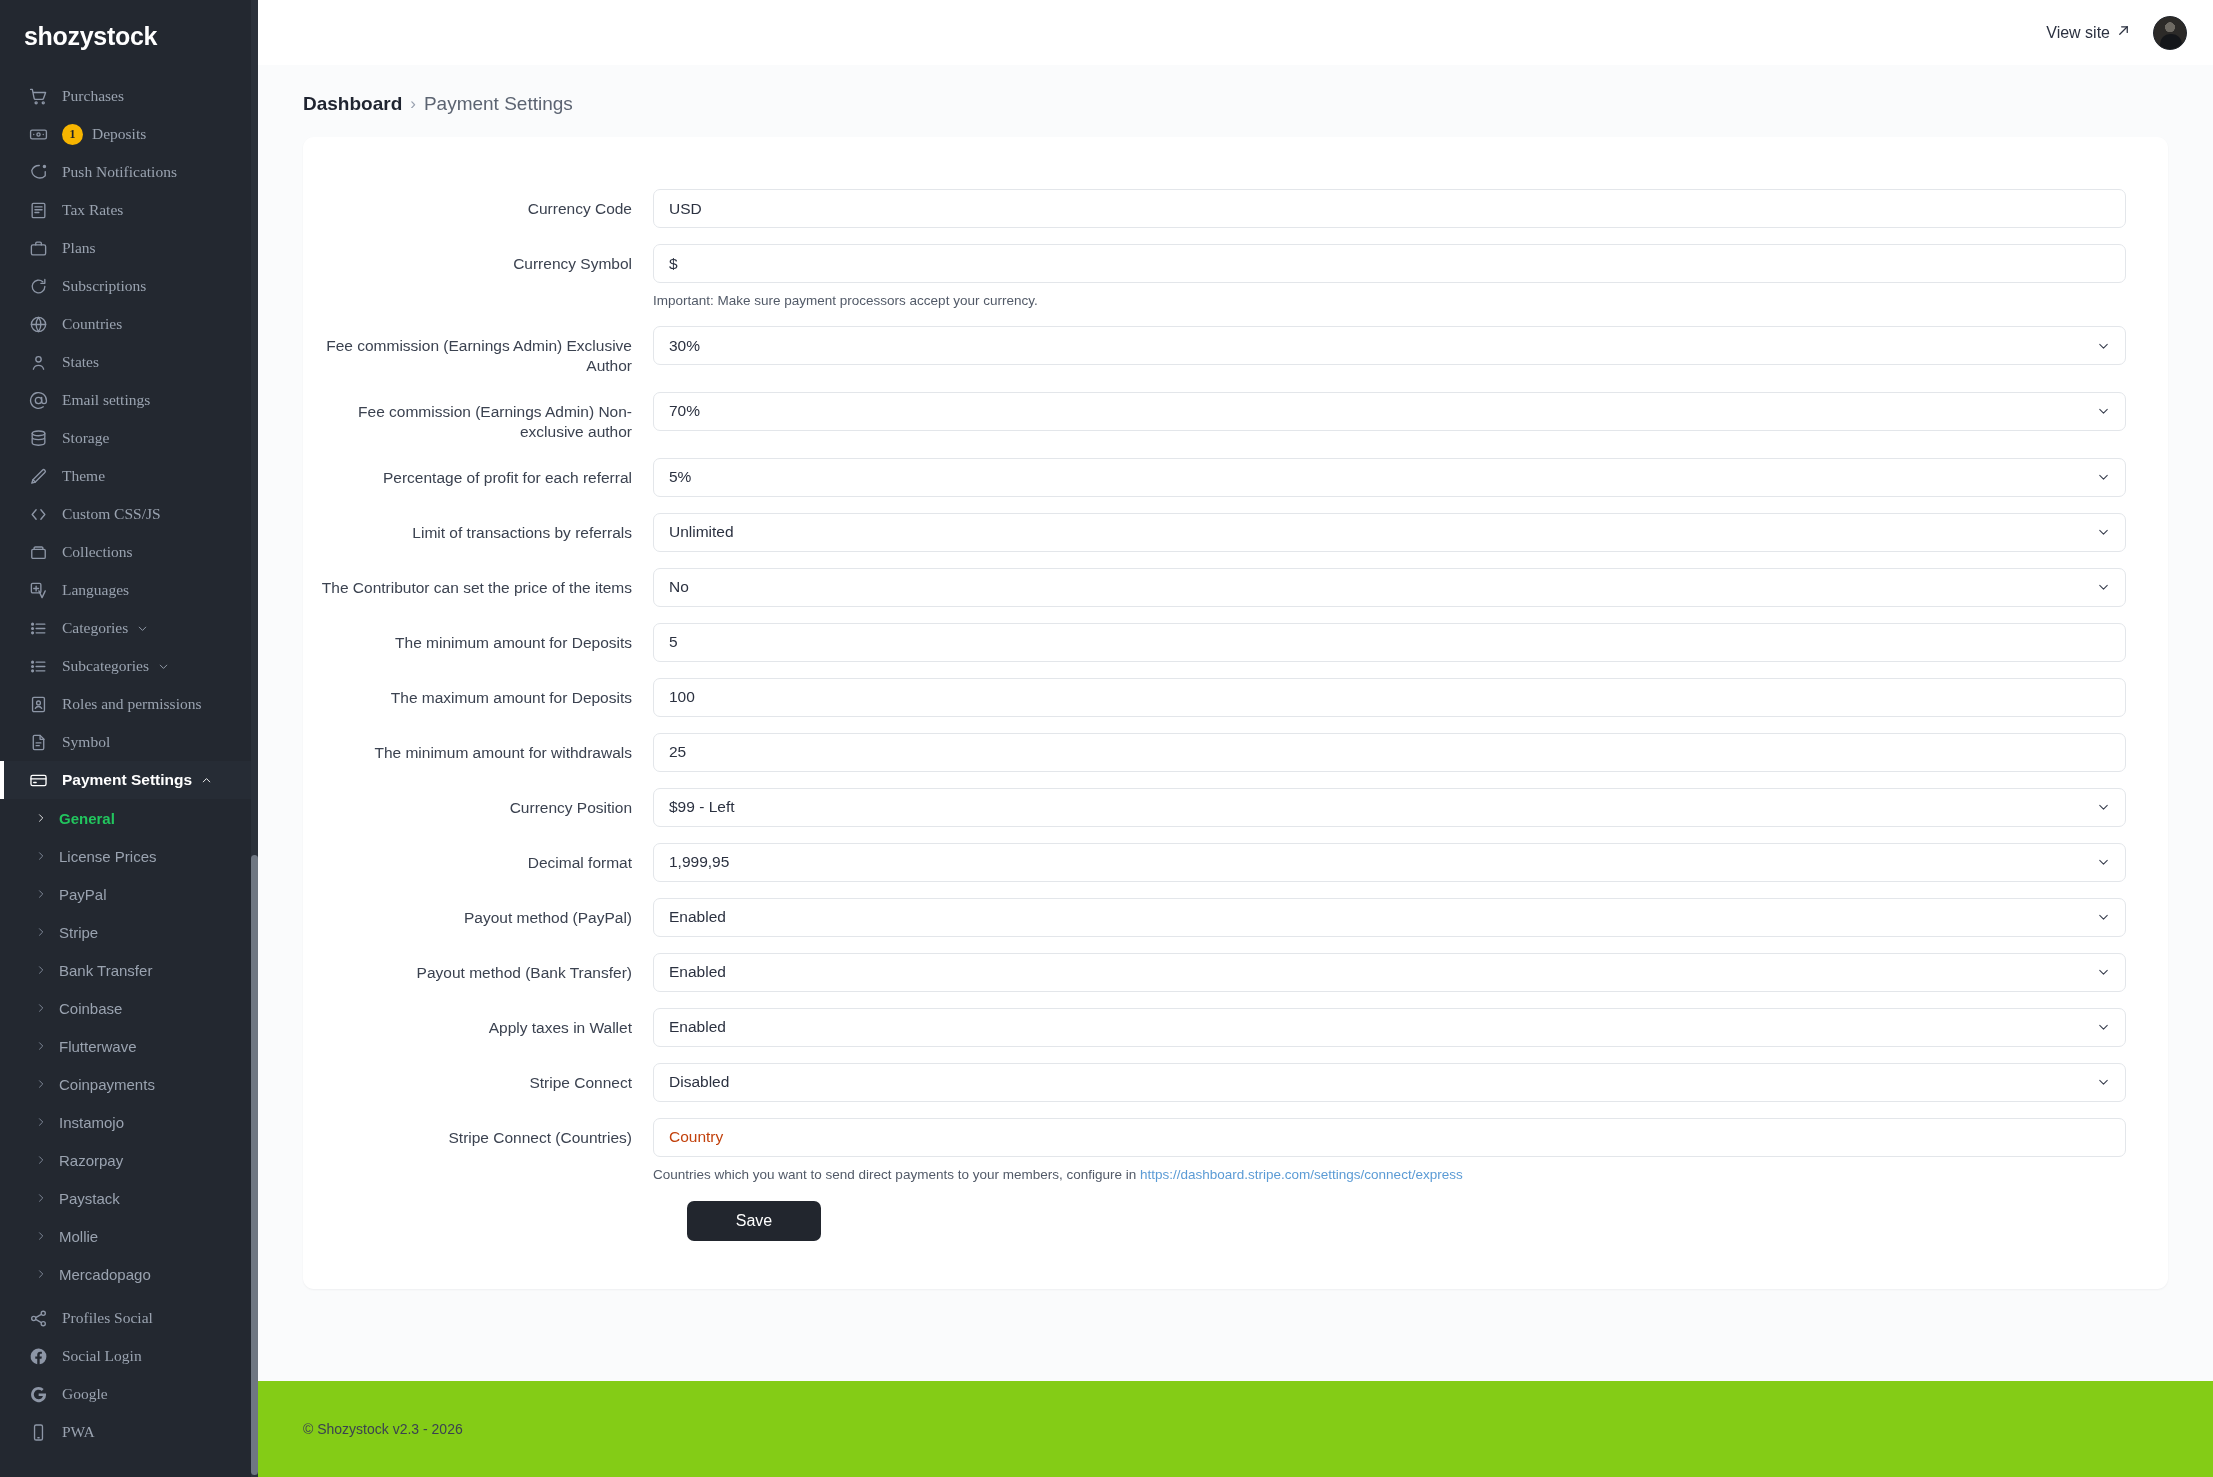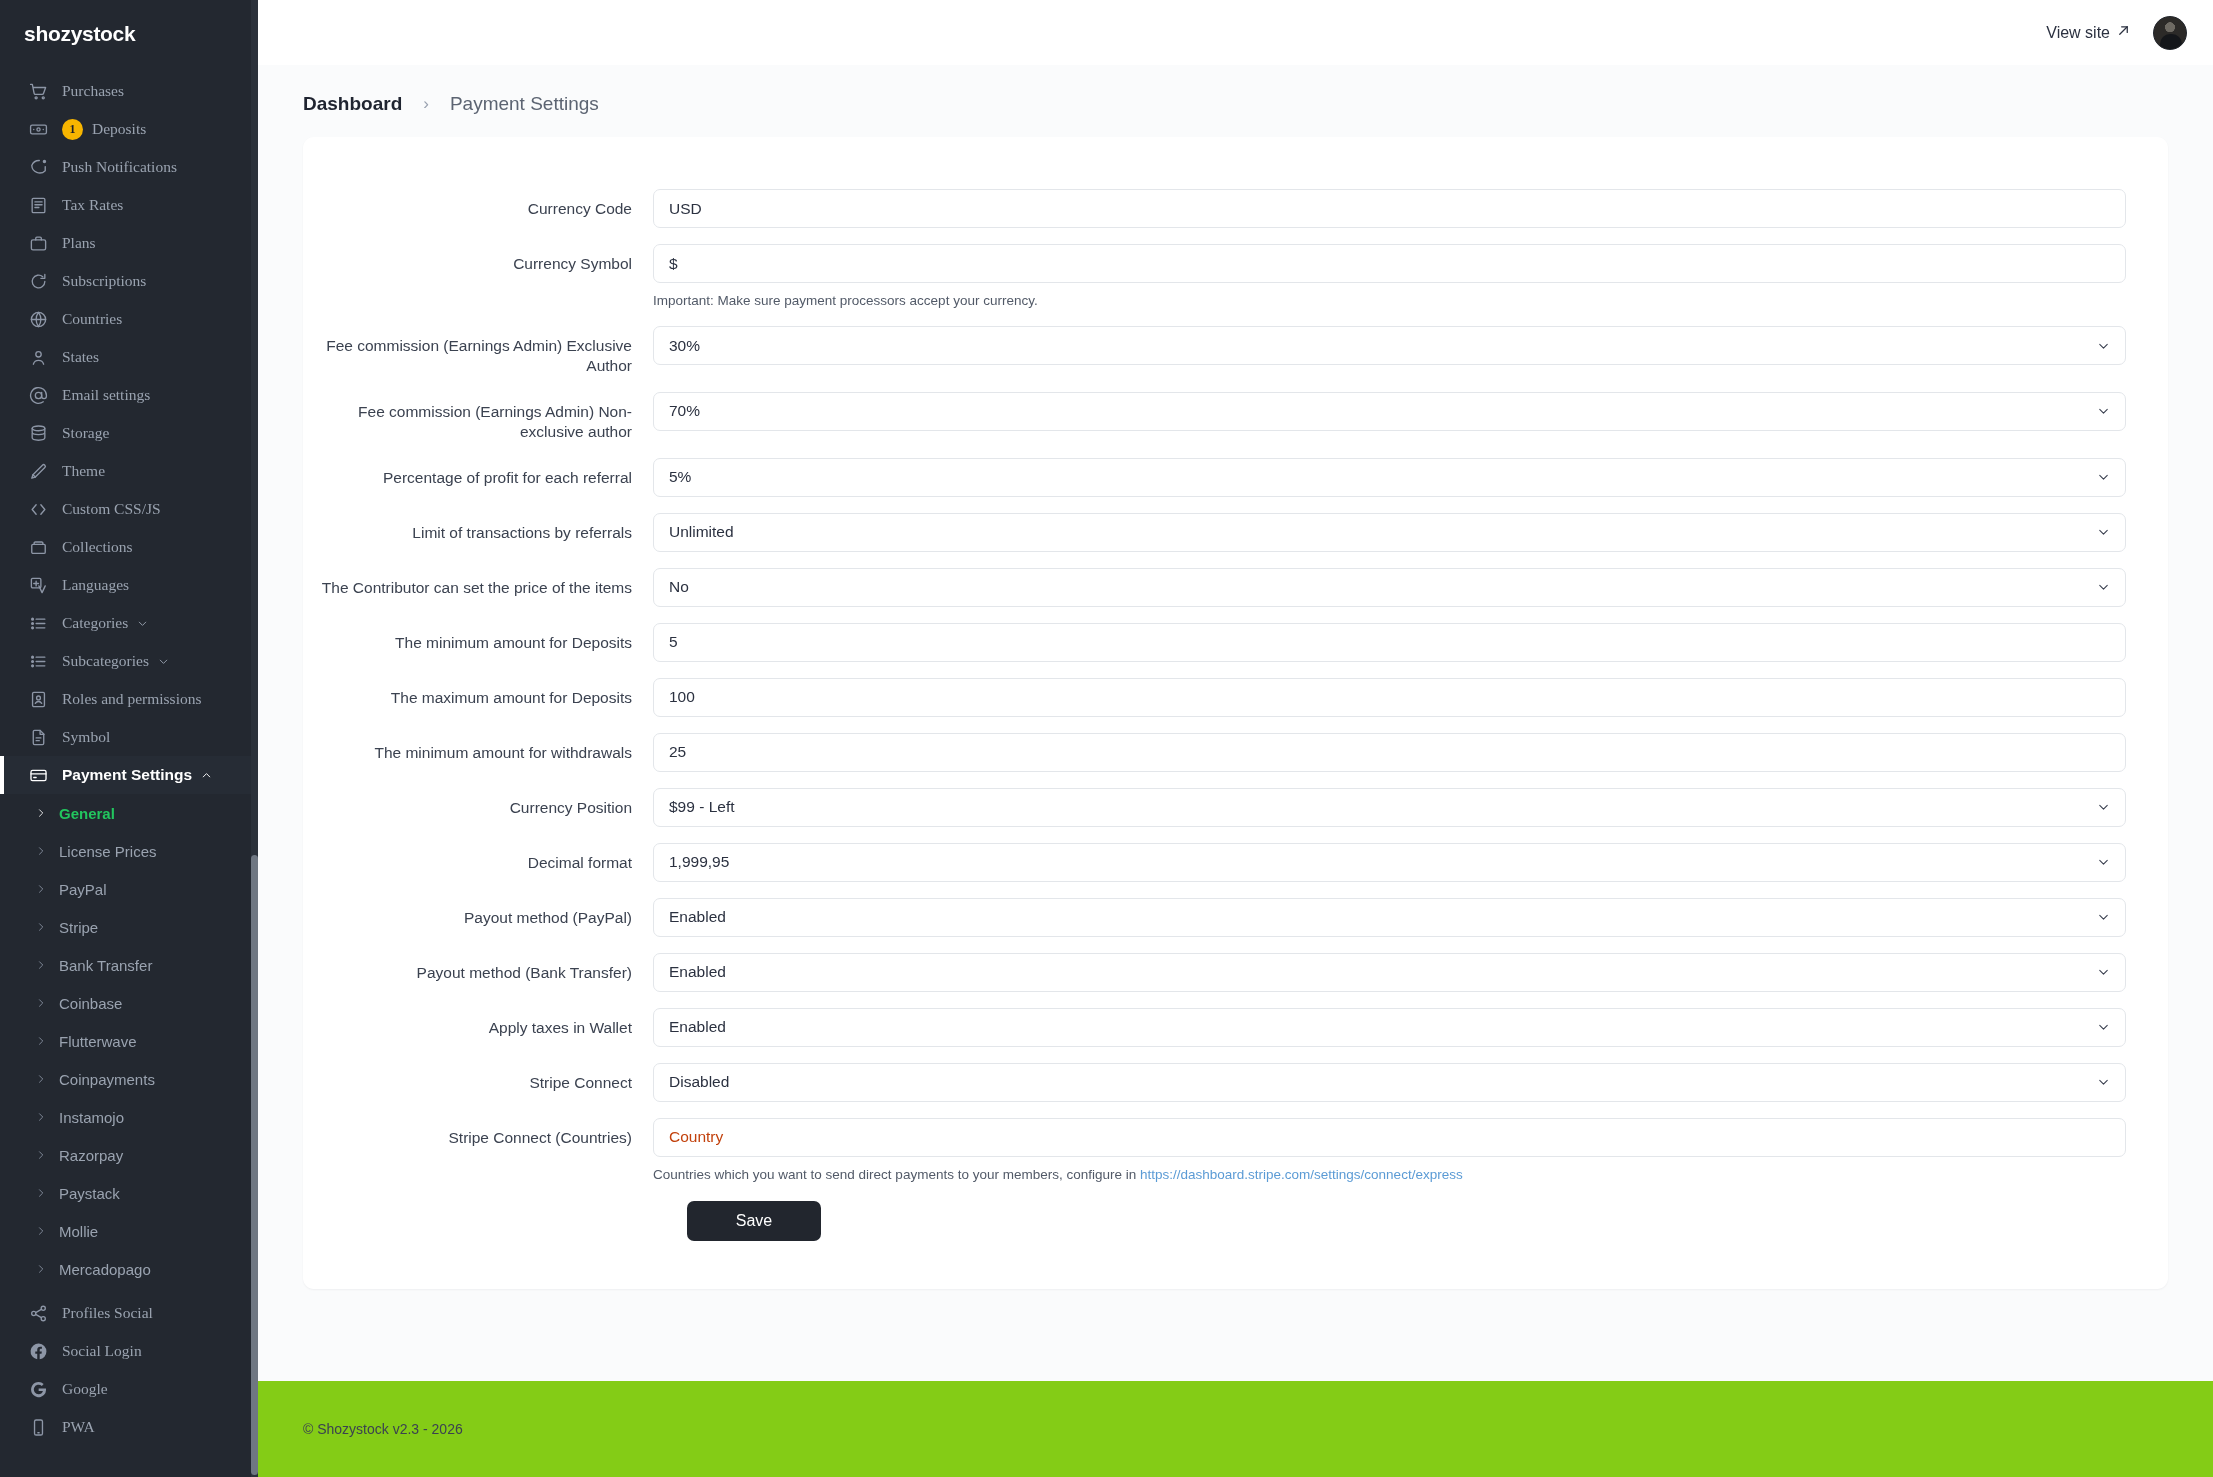--- a/index.html
+++ b/index.html
@@ -15,21 +15,21 @@
   .sidebar {
     width: 258px; height: 1477px;
     background: #232830;
     flex: 0 0 258px;
     position: relative;
     overflow: hidden;
   }
   .sb-scroll { width: 258px; height: 1477px; padding-bottom: 10px; }
   .brand {
     color: #ffffff;
-    font-size: 21px;
+    font-size: 25px;
     font-weight: 700;
     letter-spacing: -0.3px;
     padding: 22px 0 20px 24px;
   }
   .nav { padding-top: 6px; font-family: Liberation Serif, serif; }
   .nav-item {
     display: flex; align-items: center;
     height: 38px;
     padding-left: 23px;
     color: #9aa3b0;
@@ -125,21 +125,21 @@
   }
 
   .content {
     flex: 1 1 auto;
     background: linear-gradient(180deg,#fafbfc 0%, #fafbfc 100%);
     padding: 0 45px;
     overflow: hidden;
     display: flex; flex-direction: column;
   }
   .breadcrumb {
-    display: flex; align-items: center; gap: 21px;
+    display: flex; align-items: center; gap: 8px;
     padding: 28px 0 22px 0;
     font-size: 19px;
   }
   .bc-link { color: #1f2430; font-weight: 600; cursor: pointer; }
   .bc-sep { color: #9aa2b0; font-size: 17px; }
   .bc-current { color: #5c6472; }
 
   .card {
     background: #ffffff;
     border-radius: 11px;

